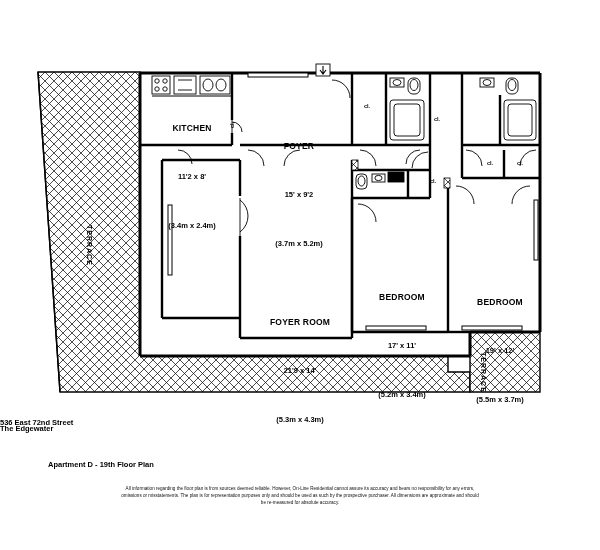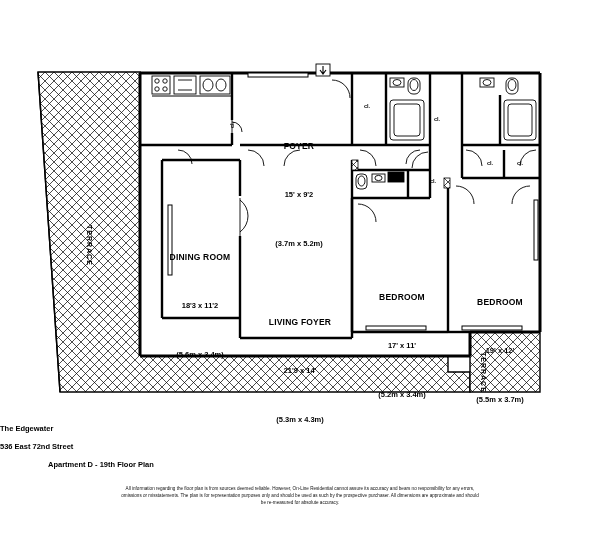--- a/index.html
+++ b/index.html
@@ -239,35 +239,35 @@
       <rect x="352" y="160" width="6" height="10" fill="url(#hatch2)" stroke="#000" stroke-width="0.8"></rect>
       <rect x="444" y="178" width="6" height="10" fill="url(#hatch2)" stroke="#000" stroke-width="0.8"></rect>
     </g>
 
     <g>
       <rect x="316" y="64" width="14" height="12" fill="#ffffff" stroke="#000000" stroke-width="0.9"></rect>
       <path d="M323,66 L323,73 M320,70 L323,74 L326,70" fill="none" stroke="#000000" stroke-width="1.1"></path>
     </g>
   </svg>
 
+  <div class="lbl" style="left:152px; top:84px; width:80px;">
+    <div class="room-name">KITCHEN</div>
+    <div class="room-dim">11'2 x 8'</div>
+    <div class="room-dim-m">(3.4m x 2.4m)</div>
+  </div>
 
   <div class="lbl" style="left:254px; top:102px; width:90px;">
     <div class="room-name">FOYER</div>
     <div class="room-dim">15' x 9'2</div>
     <div class="room-dim-m">(3.7m x 5.2m)</div>
   </div>
 
-  <div class="lbl" style="left:145px; top:213px; width:110px;">
-    <div class="room-name">DINING ROOM</div>
-    <div class="room-dim">18'3 x 11'2</div>
-    <div class="room-dim-m">(5.6m x 3.4m)</div>
-  </div>
 
   <div class="lbl" style="left:245px; top:278px; width:110px;">
-    <div class="room-name">LIVING FOYER</div>
+    <div class="room-name">FOYER ROOM</div>
     <div class="room-dim">21'9 x 14'</div>
     <div class="room-dim-m">(5.3m x 4.3m)</div>
   </div>
 
   <div class="lbl" style="left:352px; top:253px; width:100px;">
     <div class="room-name">BEDROOM</div>
     <div class="room-dim">17' x 11'</div>
     <div class="room-dim-m">(5.2m x 3.4m)</div>
   </div>
 
@@ -282,18 +282,18 @@
   <div class="lbl tiny" style="left:483px; top:160px; width:14px;">cl.</div>
   <div class="lbl tiny" style="left:513px; top:160px; width:14px;">cl.</div>
   <div class="lbl tiny" style="left:426px; top:178px; width:14px;">cl.</div>
   <div class="tiny-rot" style="position:absolute; left:224px; top:122px; width:16px; text-align:center; transform:rotate(-90deg);">cl.</div>
   <div class="tiny-rot" style="position:absolute; left:352px; top:106px; width:16px; text-align:center; transform:rotate(-90deg); opacity:0;">cl.</div>
 
   <div class="terrace-label" style="position:absolute; left:86px; top:225px; height:60px;">TERRACE</div>
   <div class="terrace-label" style="position:absolute; left:480px; top:352px; height:50px;">TERRACE</div>
 
   <div class="caption" style="left:0; top:424px;">The Edgewater</div>
-  <div class="caption" style="left:0; top:442px;">536 East 72nd Street</div>
+  <div class="caption" style="left:0; top:418px;">536 East 72nd Street</div>
   <div class="caption" style="left:0; top:460px;padding-left:48px;">Apartment D - 19th Floor Plan</div>
 
   <div class="disclaimer" style="top:485px;">All information regarding the floor plan is from sources deemed reliable.  However, On-Line Residential cannot assure its accuracy and bears no responsibility for any errors, omissions or misstatements.  The plan is for representation purposes only and should be used as such by the prospective purchaser.  All dimensions are approximate and should be re-measured for absolute accuracy.</div>
 
 </div>
 
 </body></html>

